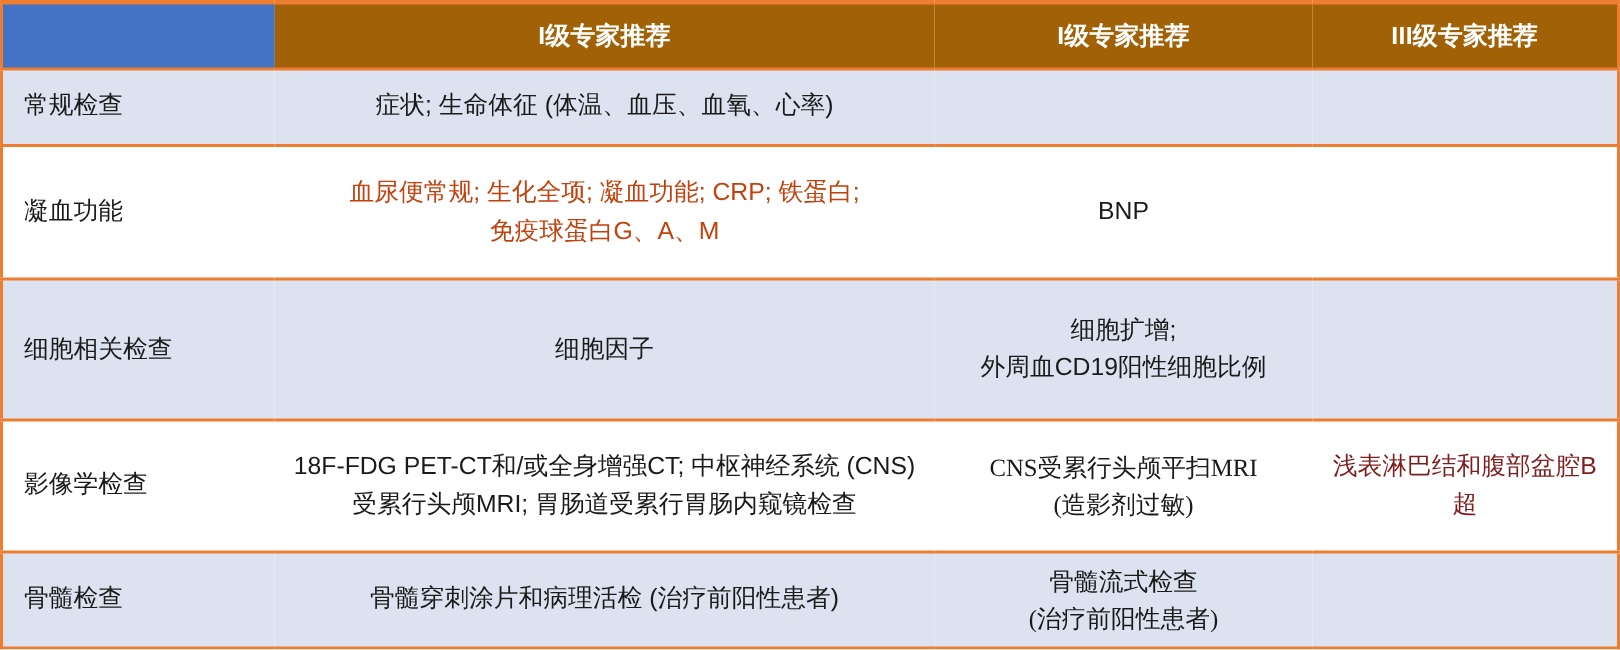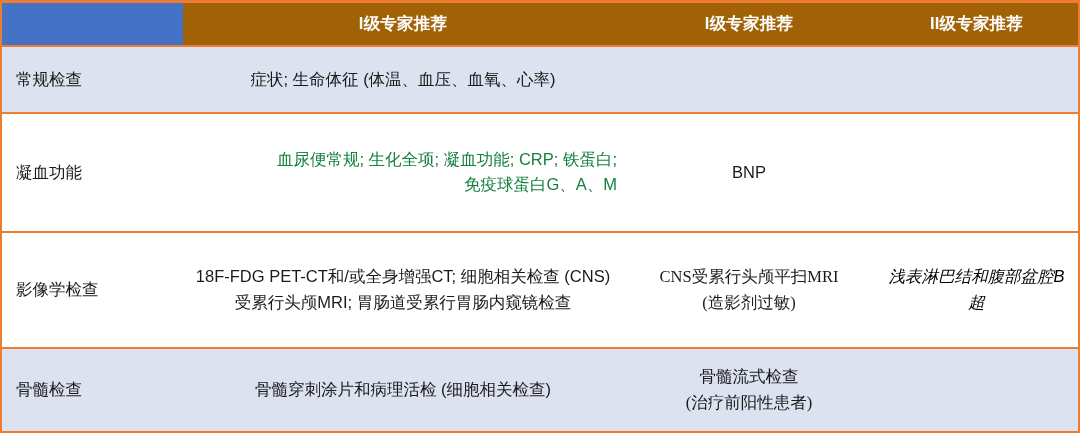--- a/index.html
+++ b/index.html
@@ -80,21 +80,21 @@
     <col class="c-cat">
       <col class="c-one">
       <col class="c-two">
       <col class="c-three">
   </colgroup>
   <thead>
     <tr class="header-row" style="background: #a16207;">
       <th class="th-cat" style="background: rgb(68, 114, 196); color: rgb(255, 255, 255);"></th>
       <th style="color: rgb(255, 255, 255);">I级专家推荐</th>
       <th style="color: rgb(255, 255, 255);">I级专家推荐</th>
-      <th style="color: rgb(255, 255, 255);">II级专家推荐</th>
+      <th style="color: rgb(255, 255, 255);">III级专家推荐</th>
     </tr>
   </thead>
   <tbody>
 
     <tr class="shade r1" style="background: rgb(220, 226, 240);">
       <td class="cat-cell" style="border-top-color: rgb(237, 125, 49); color: rgb(26, 26, 26);">常规检查</td>
       <td style="border-top-color: rgb(237, 125, 49); color: rgb(26, 26, 26); margin-top: 12px;">
           <span class="cell-text">
             <span class="ln">症状; 生命体征 (体温、血压、血氧、心率)</span>
           </span>
@@ -102,63 +102,80 @@
       <td style="border-top-color: rgb(237, 125, 49); color: rgb(26, 26, 26);">
           <span class="cell-text"></span>
         </td>
       <td style="border-top-color: rgb(237, 125, 49); color: rgb(26, 26, 26);">
           <span class="cell-text"></span>
         </td>
     </tr>
 
     <tr class="plain r2" style="background: rgb(255, 255, 255);">
       <td class="cat-cell" style="border-top-color: rgb(237, 125, 49); color: rgb(26, 26, 26);">凝血功能</td>
-      <td style="border-top-color: rgb(237, 125, 49); color: #15803d; text-align: right;">
+      <td style="border-top-color: rgb(237, 125, 49); color: #c2410c;">
           <span class="cell-text">
             <span class="ln">血尿便常规; 生化全项; 凝血功能; CRP; 铁蛋白;</span>
             <span class="ln">免疫球蛋白G、A、M</span>
           </span>
         </td>
       <td style="border-top-color: rgb(237, 125, 49); color: rgb(26, 26, 26);">
           <span class="cell-text">
             <span class="ln">BNP</span>
           </span>
         </td>
       <td style="border-top-color: rgb(237, 125, 49); color: rgb(26, 26, 26);">
           <span class="cell-text"></span>
         </td>
     </tr>
 
+    <tr class="shade r3" style="background: rgb(220, 226, 240);">
+      <td class="cat-cell" style="border-top-color: rgb(237, 125, 49); color: rgb(26, 26, 26);">细胞相关检查</td>
+      <td style="border-top-color: rgb(237, 125, 49); color: rgb(26, 26, 26);">
+          <span class="cell-text">
+            <span class="ln">细胞因子</span>
+          </span>
+        </td>
+      <td style="border-top-color: rgb(237, 125, 49); color: rgb(26, 26, 26);">
+          <span class="cell-text">
+            <span class="ln">细胞扩增;</span>
+            <span class="ln">外周血CD19阳性细胞比例</span>
+          </span>
+        </td>
+      <td style="border-top-color: rgb(237, 125, 49); color: rgb(26, 26, 26);">
+          <span class="cell-text"></span>
+        </td>
+    </tr>
 
     <tr class="plain r4" style="background: rgb(255, 255, 255);">
       <td class="cat-cell" style="border-top-color: rgb(237, 125, 49); color: rgb(26, 26, 26);">影像学检查</td>
       <td style="border-top-color: rgb(237, 125, 49); color: rgb(26, 26, 26);">
           <span class="cell-text">
-            <span class="ln">18F-FDG PET-CT和/或全身增强CT; 细胞相关检查 (CNS)</span>
+            <span class="ln">18F-FDG PET-CT和/或全身增强CT; 中枢神经系统 (CNS)</span>
             <span class="ln">受累行头颅MRI; 胃肠道受累行胃肠内窥镜检查</span>
           </span>
         </td>
       <td style="border-top-color: rgb(237, 125, 49); color: rgb(26, 26, 26); font-family: Liberation Serif, serif;">
           <span class="cell-text">
             <span class="ln">CNS受累行头颅平扫MRI</span>
             <span class="ln">(造影剂过敏)</span>
           </span>
         </td>
-      <td style="border-top-color: rgb(237, 125, 49); color: #000000; font-style: italic;">
+      <td style="border-top-color: rgb(237, 125, 49); color: #7f1d1d;">
           <span class="cell-text">
             <span class="ln">浅表淋巴结和腹部盆腔B超</span>
           </span>
         </td>
     </tr>
 
     <tr class="shade r5" style="background: rgb(220, 226, 240);">
       <td class="cat-cell" style="border-top-color: rgb(237, 125, 49); color: rgb(26, 26, 26);">骨髓检查</td>
       <td style="border-top-color: rgb(237, 125, 49); color: rgb(26, 26, 26);">
           <span class="cell-text">
-            <span class="ln">骨髓穿刺涂片和病理活检 (细胞相关检查)</span>
+            <span class="ln">骨髓穿刺涂片和病理活检 (治疗前阳性患者)</span>
           </span>
         </td>
       <td style="border-top-color: rgb(237, 125, 49); color: rgb(26, 26, 26); font-family: Liberation Serif, serif;">
           <span class="cell-text">
             <span class="ln">骨髓流式检查</span>
             <span class="ln">(治疗前阳性患者)</span>
           </span>
         </td>
       <td style="border-top-color: rgb(237, 125, 49); color: rgb(26, 26, 26);">
           <span class="cell-text"></span>

